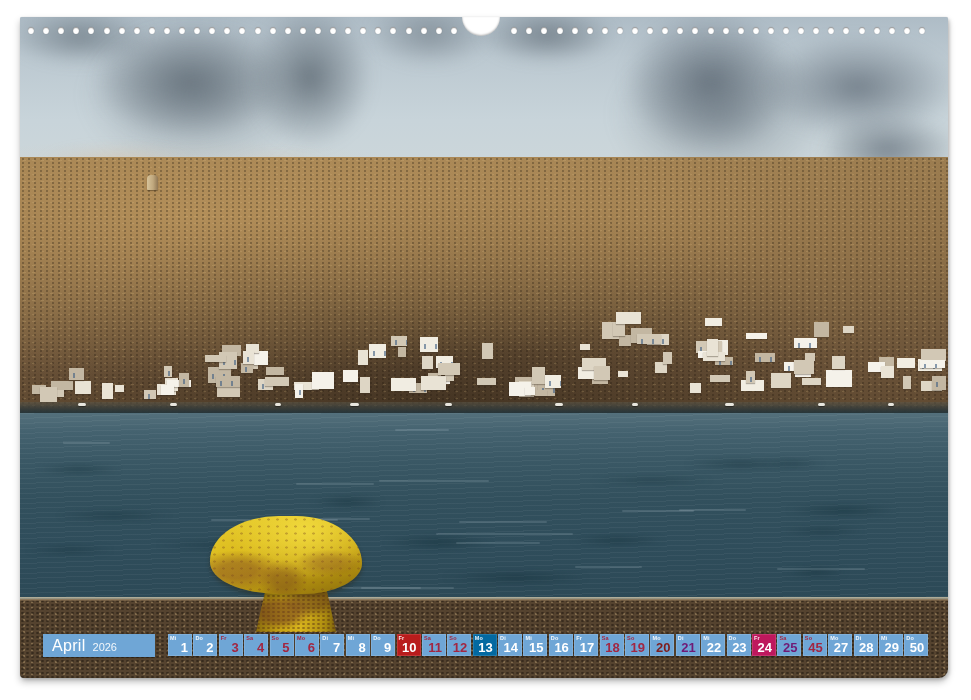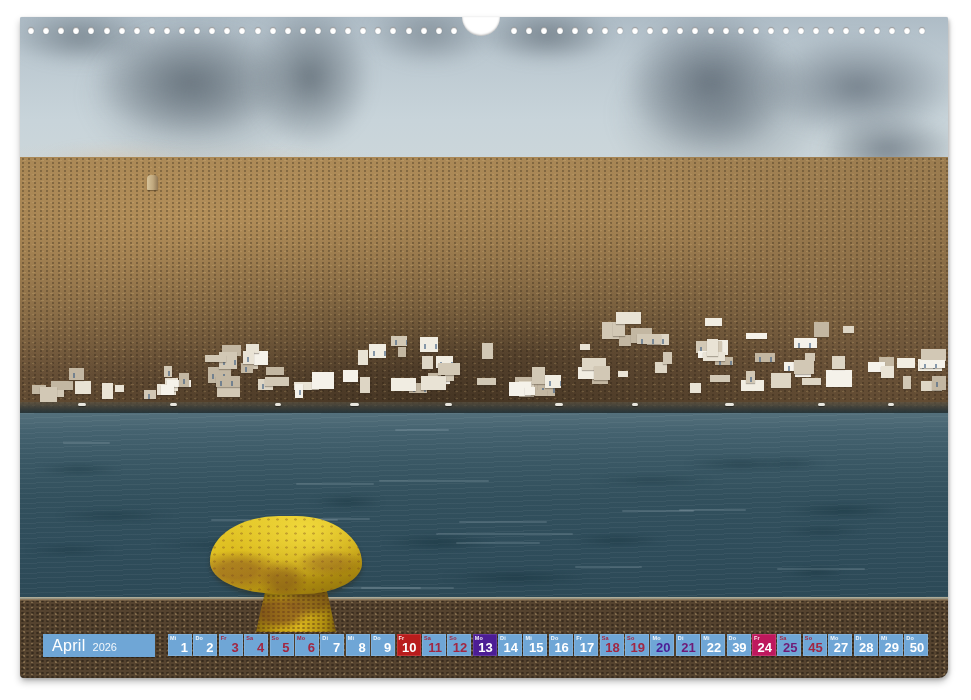--- a/index.html
+++ b/index.html
@@ -382,21 +382,21 @@
           <span class="num" style="color: rgb(255, 255, 255);">10</span>
         </div>
         <div class="cell" style="background: rgb(111, 166, 214);">
           <span class="wd" style="color: rgb(162, 39, 66);">Sa</span>
           <span class="num" style="color: rgb(162, 39, 66);">11</span>
         </div>
         <div class="cell" style="background: rgb(111, 166, 214);">
           <span class="wd" style="color: rgb(162, 39, 66);">So</span>
           <span class="num" style="color: rgb(162, 39, 66);">12</span>
         </div>
-        <div class="cell" style="background: #4c1d95;">
+        <div class="cell" style="background: #0369a1;">
           <span class="wd" style="color: rgba(255, 255, 255, 0.92);">Mo</span>
           <span class="num" style="color: rgb(255, 255, 255);">13</span>
         </div>
         <div class="cell" style="background: rgb(111, 166, 214);">
           <span class="wd" style="color: rgba(255, 255, 255, 0.92);">Di</span>
           <span class="num" style="color: rgb(255, 255, 255);">14</span>
         </div>
         <div class="cell" style="background: rgb(111, 166, 214);">
           <span class="wd" style="color: rgba(255, 255, 255, 0.92);">Mi</span>
           <span class="num" style="color: rgb(255, 255, 255);">15</span>
@@ -412,33 +412,33 @@
         <div class="cell" style="background: rgb(111, 166, 214);">
           <span class="wd" style="color: rgb(162, 39, 66);">Sa</span>
           <span class="num" style="color: rgb(162, 39, 66);">18</span>
         </div>
         <div class="cell" style="background: rgb(111, 166, 214);">
           <span class="wd" style="color: rgb(162, 39, 66);">So</span>
           <span class="num" style="color: rgb(162, 39, 66);">19</span>
         </div>
         <div class="cell" style="background: rgb(111, 166, 214);">
           <span class="wd" style="color: rgba(255, 255, 255, 0.92);">Mo</span>
-          <span class="num" style="color: #4c1d95;">20</span>
+          <span class="num" style="color: #7f1d1d;">20</span>
         </div>
         <div class="cell" style="background: rgb(111, 166, 214);">
           <span class="wd" style="color: rgba(255, 255, 255, 0.92);">Di</span>
           <span class="num" style="color: #701a75;">21</span>
         </div>
         <div class="cell" style="background: rgb(111, 166, 214);">
           <span class="wd" style="color: rgba(255, 255, 255, 0.92);">Mi</span>
           <span class="num" style="color: rgb(255, 255, 255);">22</span>
         </div>
         <div class="cell" style="background: rgb(111, 166, 214);">
           <span class="wd" style="color: rgba(255, 255, 255, 0.92);">Do</span>
-          <span class="num" style="color: rgb(255, 255, 255);">39</span>
+          <span class="num" style="color: rgb(255, 255, 255);">23</span>
         </div>
         <div class="cell" style="background: #be185d;">
           <span class="wd" style="color: rgba(255, 255, 255, 0.92);">Fr</span>
           <span class="num" style="color: rgb(255, 255, 255);">24</span>
         </div>
         <div class="cell" style="background: rgb(111, 166, 214);">
           <span class="wd" style="color: rgb(162, 39, 66);">Sa</span>
           <span class="num" style="color: #701a75;">25</span>
         </div>
         <div class="cell" style="background: rgb(111, 166, 214);">

